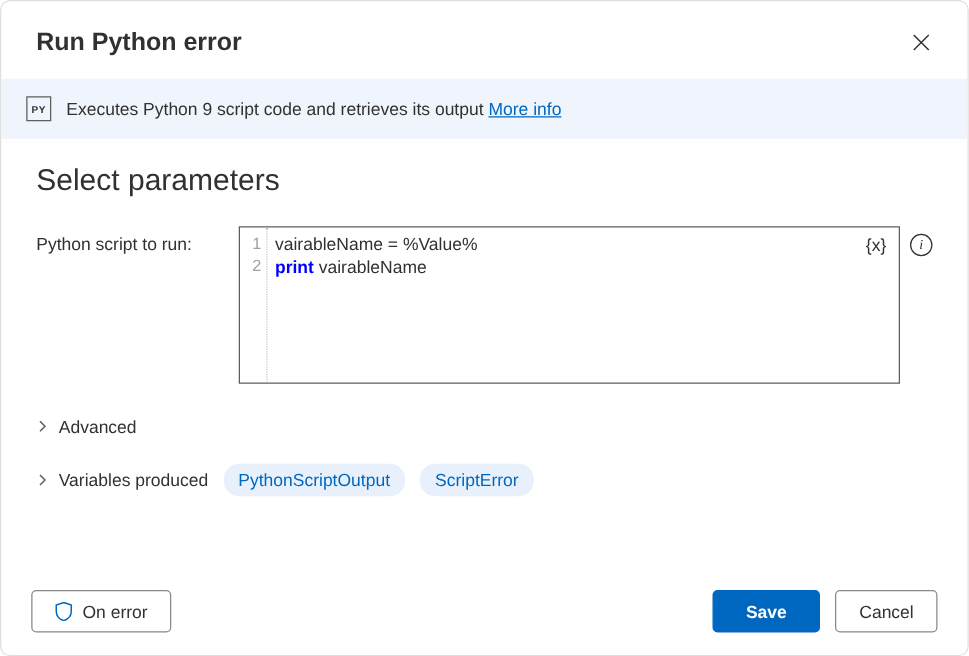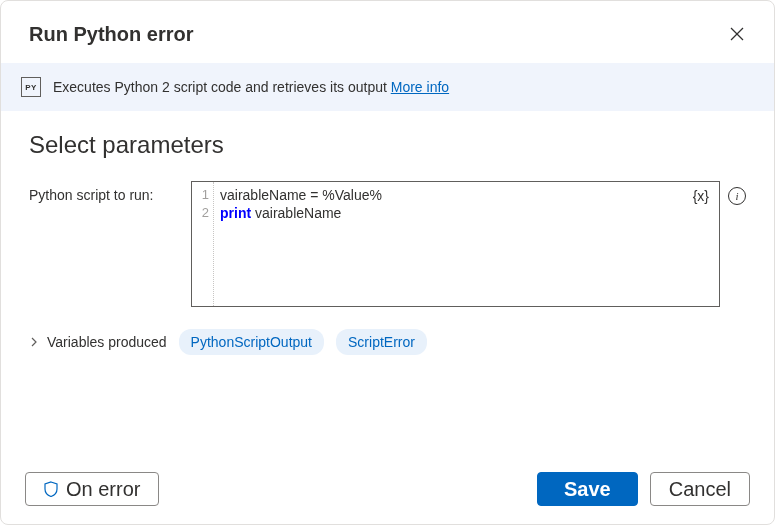--- a/index.html
+++ b/index.html
@@ -186,21 +186,21 @@
     .footer {
       display: flex;
       align-items: center;
       padding: 18px 24px;
       gap: 12px;
     }
     .btn {
       height: 34px;
       padding: 0 18px;
       border-radius: 4px;
-      font-size: 20px;
+      font-size: 14px;
       font-family: inherit;
       cursor: pointer;
       display: inline-flex;
       align-items: center;
       gap: 8px;
     }
     .btn-outline {
       background: #fff;
       border: 1px solid #8a8886;
       color: #323130;
@@ -226,21 +226,21 @@
       <svg width="14" height="14" viewBox="0 0 14 14">
         <line x1="1" y1="1" x2="13" y2="13" stroke="#323130" stroke-width="1.2"></line>
         <line x1="13" y1="1" x2="1" y2="13" stroke="#323130" stroke-width="1.2"></line>
       </svg>
     </button>
   </div>
 
   <div class="info-bar">
     <span class="py-badge">PY</span>
     <span>
-      <span>Executes Python 2 script code and retrieves its output</span>
+      <span>Executes Python 9 script code and retrieves its output</span>
       <a class="more-info">More info</a>
     </span>
   </div>
 
   <div class="body">
     <div class="section-heading">Select parameters</div>
 
     <div class="param-row">
       <div class="param-label">Python script to run:</div>
 
@@ -253,20 +253,28 @@
           <div class="code">
             <div class="code-line"><span>vairableName = %Value%</span><span class="kw"></span><span></span></div>
             <div class="code-line"><span></span><span class="kw">print</span><span> vairableName</span></div>
           </div>
           <span class="var-token">{x}</span>
         </div>
         <span class="info-icon">i</span>
       </div>
     </div>
 
+    <div class="expander">
+      <span class="chev">
+        <svg width="10" height="10" viewBox="0 0 10 10">
+            <polyline points="3,1 7,5 3,9" fill="none" stroke="#605e5c" stroke-width="1.2"></polyline>
+          </svg>
+      </span>
+      <span>Advanced</span>
+    </div>
 
     <div class="pill-row">
       <span class="label">
         <span class="chev">
           <svg width="10" height="10" viewBox="0 0 10 10">
               <polyline points="3,1 7,5 3,9" fill="none" stroke="#605e5c" stroke-width="1.2"></polyline>
             </svg>
         </span>
         <span>Variables produced</span>
       </span>

